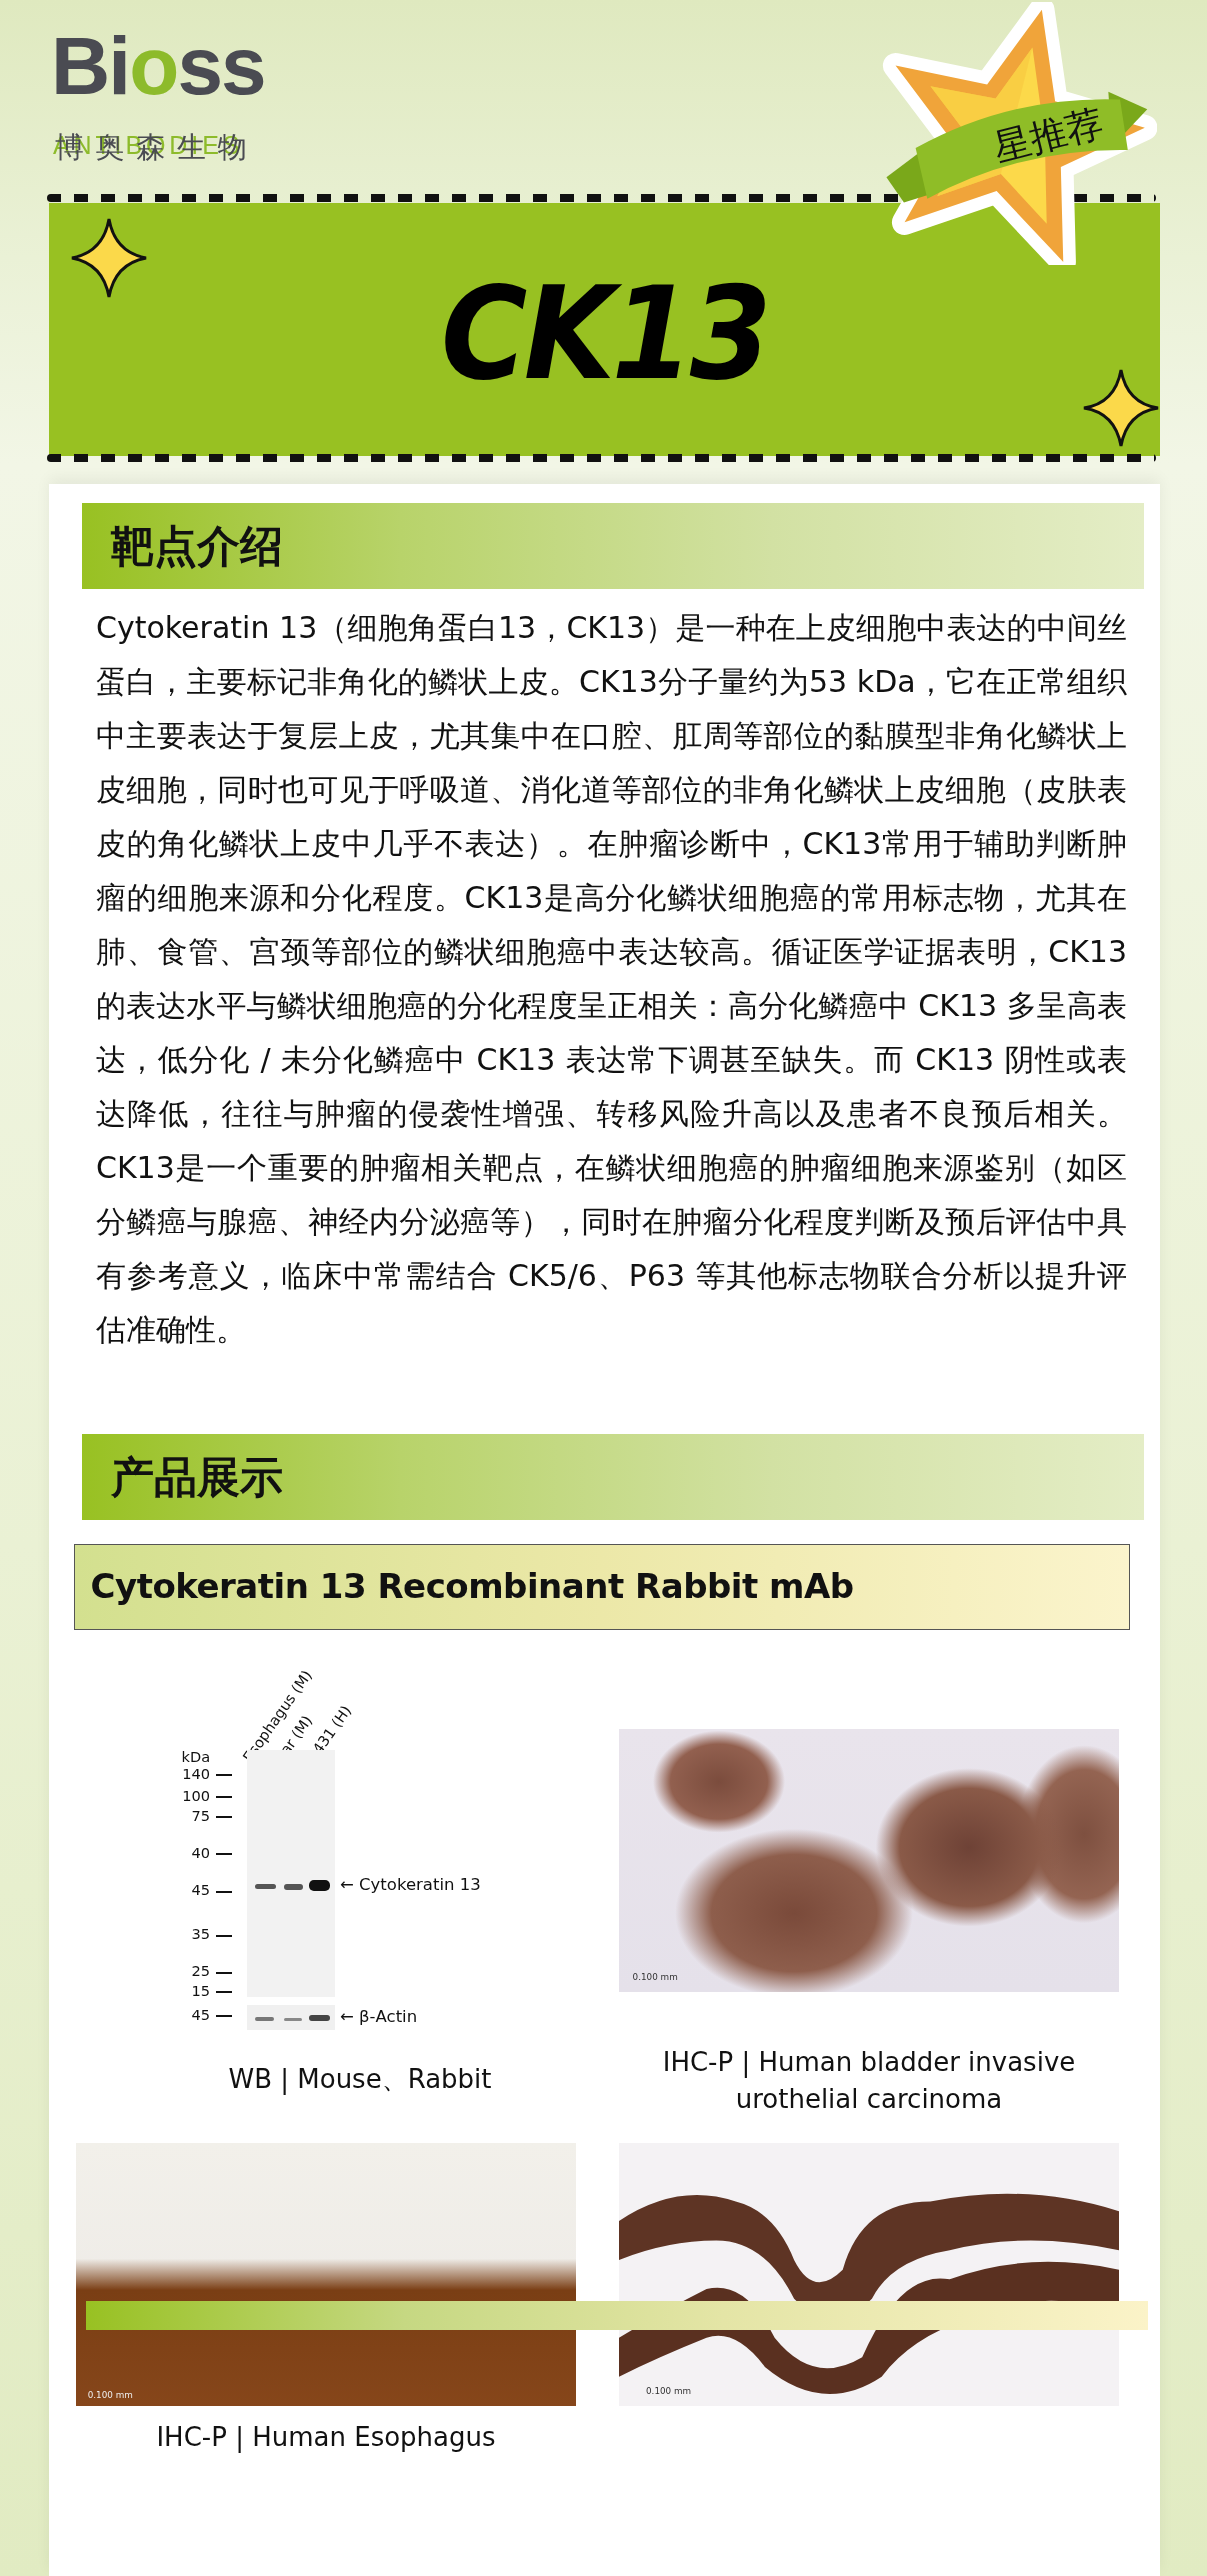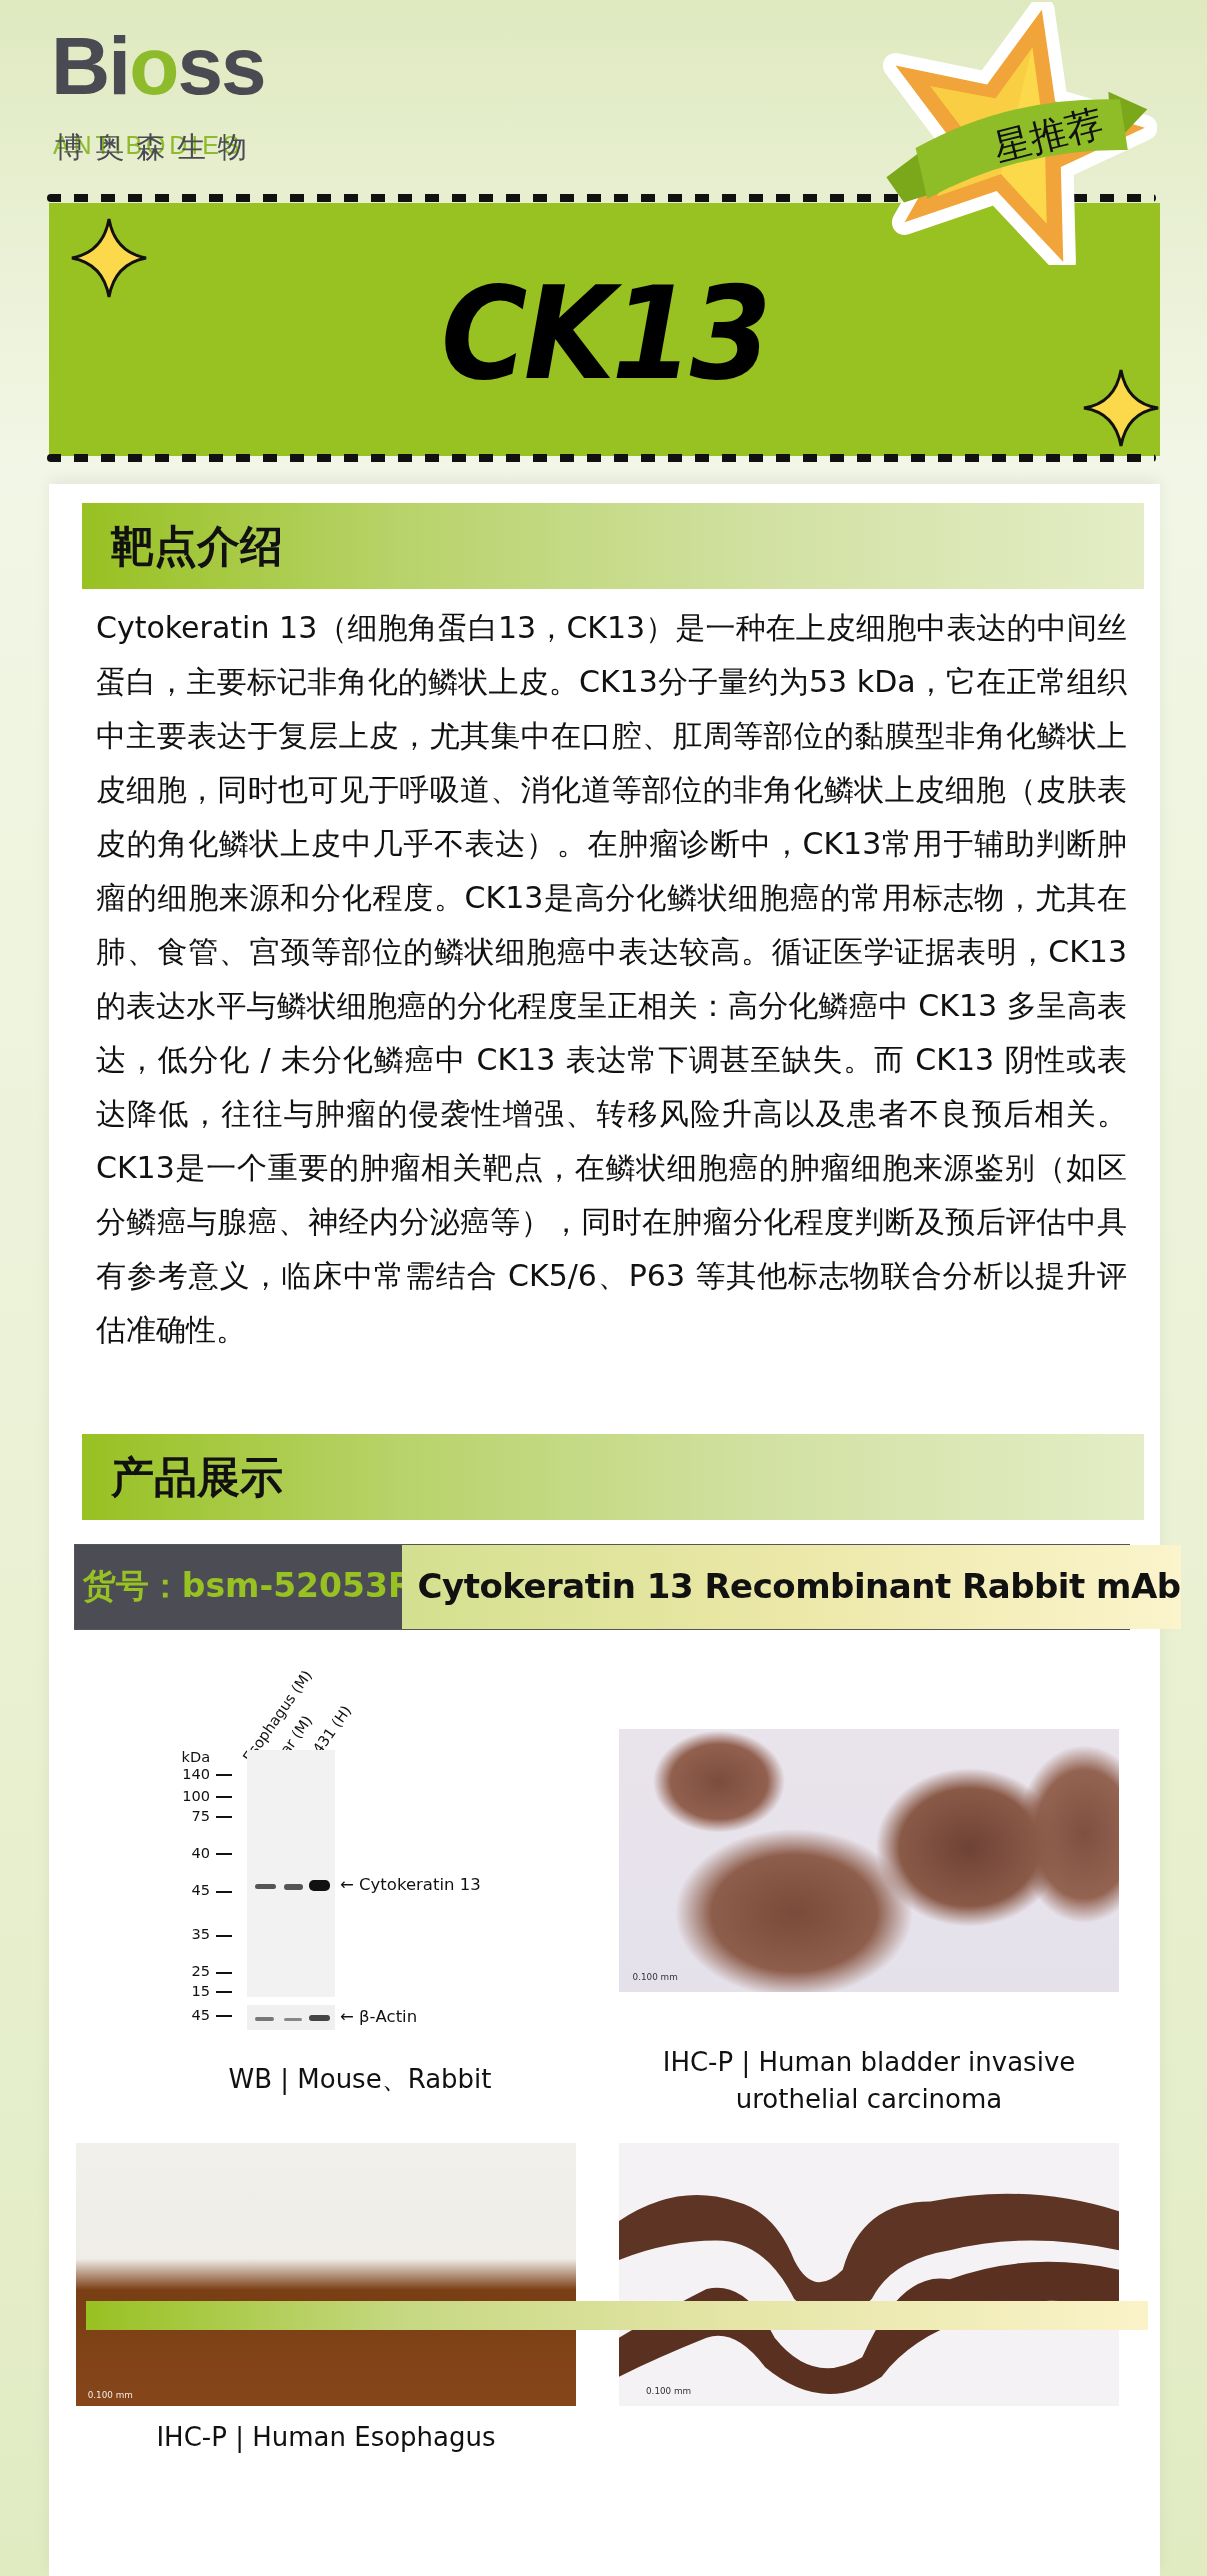--- a/index.html
+++ b/index.html
@@ -144,21 +144,20 @@
   <div class="section-head" style="top:19.4px">
     <span>靶点介绍</span>
   </div>
   <p class="intro">Cytokeratin 13（细胞角蛋白13，CK13）是一种在上皮细胞中表达的中间丝蛋白，主要标记非角化的鳞状上皮。CK13分子量约为53 kDa，它在正常组织中主要表达于复层上皮，尤其集中在口腔、肛周等部位的黏膜型非角化鳞状上皮细胞，同时也可见于呼吸道、消化道等部位的非角化鳞状上皮细胞（皮肤表皮的角化鳞状上皮中几乎不表达）。在肿瘤诊断中，CK13常用于辅助判断肿瘤的细胞来源和分化程度。CK13是高分化鳞状细胞癌的常用标志物，尤其在肺、食管、宫颈等部位的鳞状细胞癌中表达较高。循证医学证据表明，CK13 的表达水平与鳞状细胞癌的分化程度呈正相关：高分化鳞癌中 CK13 多呈高表达，低分化 / 未分化鳞癌中 CK13 表达常下调甚至缺失。而 CK13 阴性或表达降低，往往与肿瘤的侵袭性增强、转移风险升高以及患者不良预后相关。CK13是一个重要的肿瘤相关靶点，在鳞状细胞癌的肿瘤细胞来源鉴别（如区分鳞癌与腺癌、神经内分泌癌等），同时在肿瘤分化程度判断及预后评估中具有参考意义，临床中常需结合 CK5/6、P63 等其他标志物联合分析以提升评估准确性。</p>
 
   <div class="section-head" style="top:950px">
     <span>产品展示</span>
   </div>
 
   <div class="product-bar">
-    <div class="product-sku">货号：bsm-52053R</div>
     <div class="product-name">Cytokeratin 13 Recombinant Rabbit mAb</div>
   </div>
 
   <div class="fig" style="left:126px;top:1167px;width:370px;height:389px">
     <div class="wb-lane-label" style="left:78px;top:97px">Esophagus (M)</div>
     <div class="wb-lane-label" style="left:110px;top:97px">Ear (M)</div>
     <div class="wb-lane-label" style="left:142px;top:97px">A431 (H)</div>
 
     <div class="wb-kda" style="left:-3.9px;top:97px">kDa</div>
     <div class="wb-kda" style="left:-3.9px;top:114px">140</div>

